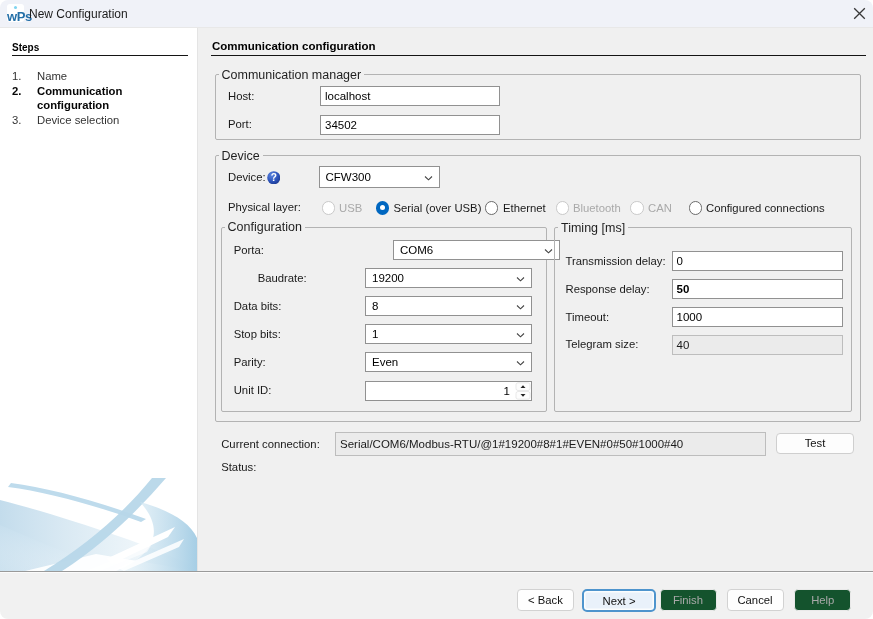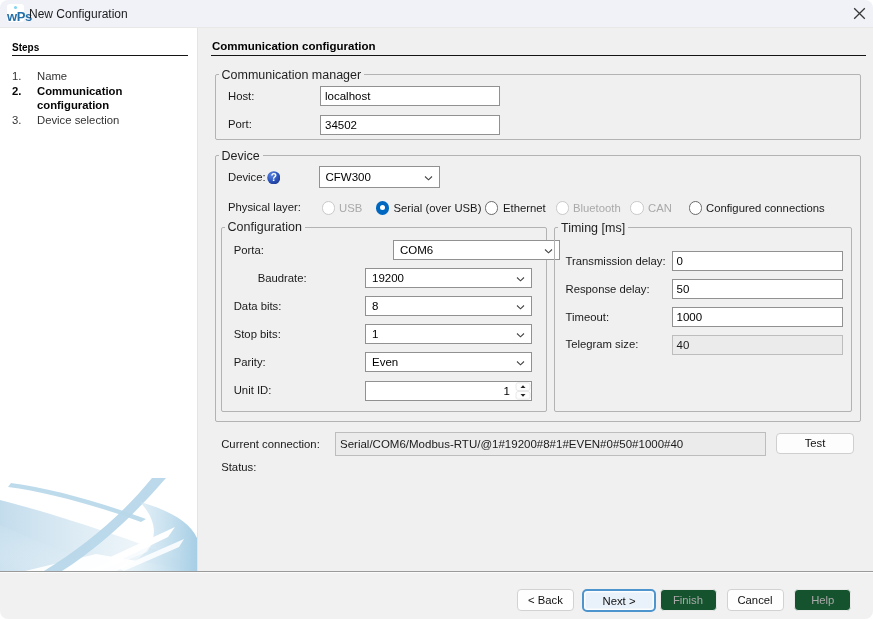--- a/index.html
+++ b/index.html
@@ -185,21 +185,21 @@
       </svg>
     </span>
   </div>
 
   <div class="grp" style="left:356px; top:199px; width:298px; height:185px;">
     <span class="cap">Timing [ms]</span>
   </div>
   <div class="lbl" style="left:367.5px; top:226.5px;">Transmission delay:</div>
   <div class="inp" style="left:473.5px; top:223px; width:171.5px; height:20px;">0</div>
   <div class="lbl" style="left:367.5px; top:254.5px;">Response delay:</div>
-  <div class="inp" style="left:473.5px; top:251px; width:171.5px; height:20px;">50</div>
+  <div class="inp" style="left:473.5px; top:251px; width:171.5px; height:20px;font-weight:bold;">50</div>
   <div class="lbl" style="left:367.5px; top:282.5px;">Timeout:</div>
   <div class="inp" style="left:473.5px; top:278.5px; width:171.5px; height:20px;">1000</div>
   <div class="lbl" style="left:367.5px; top:310px;">Telegram size:</div>
   <div class="inp dis" style="left:473.5px; top:306.5px; width:171.5px; height:20px;">40</div>
 
   <div class="lbl" style="left:23.2px; top:409.5px;">Current connection:</div>
   <div class="inp dis" style="left:137px; top:404px; width:431px; height:23.5px;">Serial/COM6/Modbus-RTU/@1#19200#8#1#EVEN#0#50#1000#40</div>
   <div class="btn" style="left:578px; top:404.5px; width:78px; height:21.5px; background:#fdfdfd; border-color:#cfcfcf;">Test</div>
 
   <div class="lbl" style="left:23.2px; top:433px;">Status:</div>

